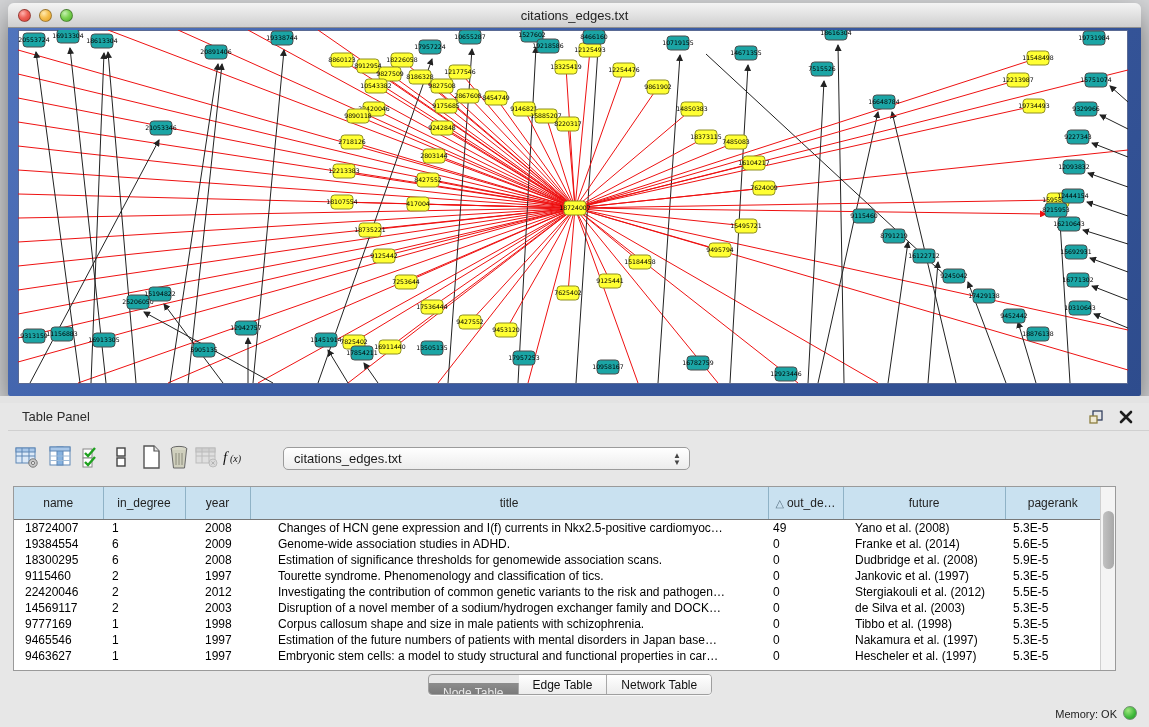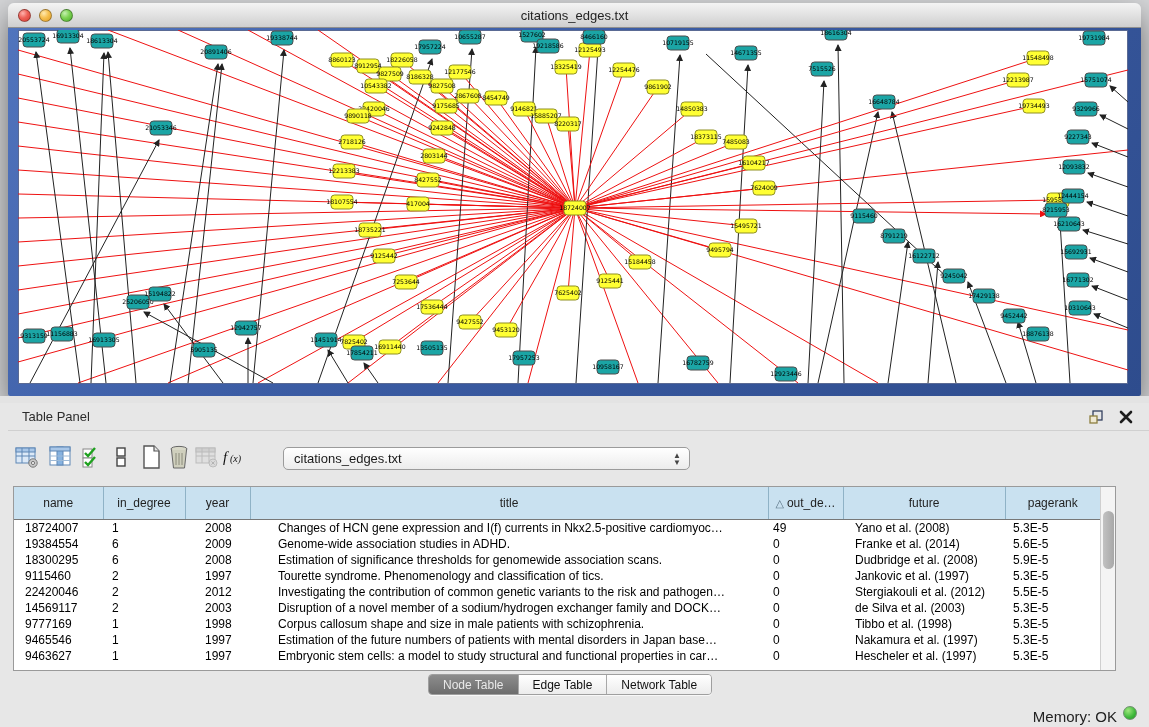--- a/index.html
+++ b/index.html
@@ -68,24 +68,24 @@
     background:#f4f4f4; border-left:1px solid #cfcfcf; }
   .vthumb { position:absolute; left:2px; top:24px; width:11px; height:58px;
     background:linear-gradient(90deg,#c2c2c2,#a8a8a8); border-radius:6px; }
 
   .seg { position:absolute; left:428px; top:271px; height:21px; display:flex;
     border:1px solid #9f9f9f; border-radius:4px; overflow:hidden;
     box-shadow:0 1px 0 rgba(255,255,255,.7); }
   .seg button { border:none; font-size:12px; padding:0 14px; height:100%;
     background:linear-gradient(#ffffff,#ececec); color:#111; border-right:1px solid #a8a8a8; }
   .seg button:last-child { border-right:none; }
-  .seg button.active { background:linear-gradient(#8d8d8d,#6d6d6d); color:#e9e9e9; }
+  .seg button.active { background:linear-gradient(#8d8d8d,#6d6d6d); color:#e9e9e9;margin-top:8px; }
 
   .statusbar { position:absolute; left:0; bottom:0; width:1149px; height:26px; }
-  .mem { position:absolute; right:32px; top:7px; font-size:15px; color:#222; }
+  .mem { position:absolute; right:32px; top:7px; font-size:11px; color:#222; }
   .memdot { position:absolute; right:12px; top:5px; width:14px; height:14px; border-radius:50%;
     border:1px solid #6f8f6f; background:radial-gradient(circle at 35% 30%,#9fe87d,#3db83a 60%,#2a9427); }
 </style>
 </head>
 <body>
 
 <div class="desktop">
   <div class="window">
     <div class="titlebar">
       <div class="lights">

